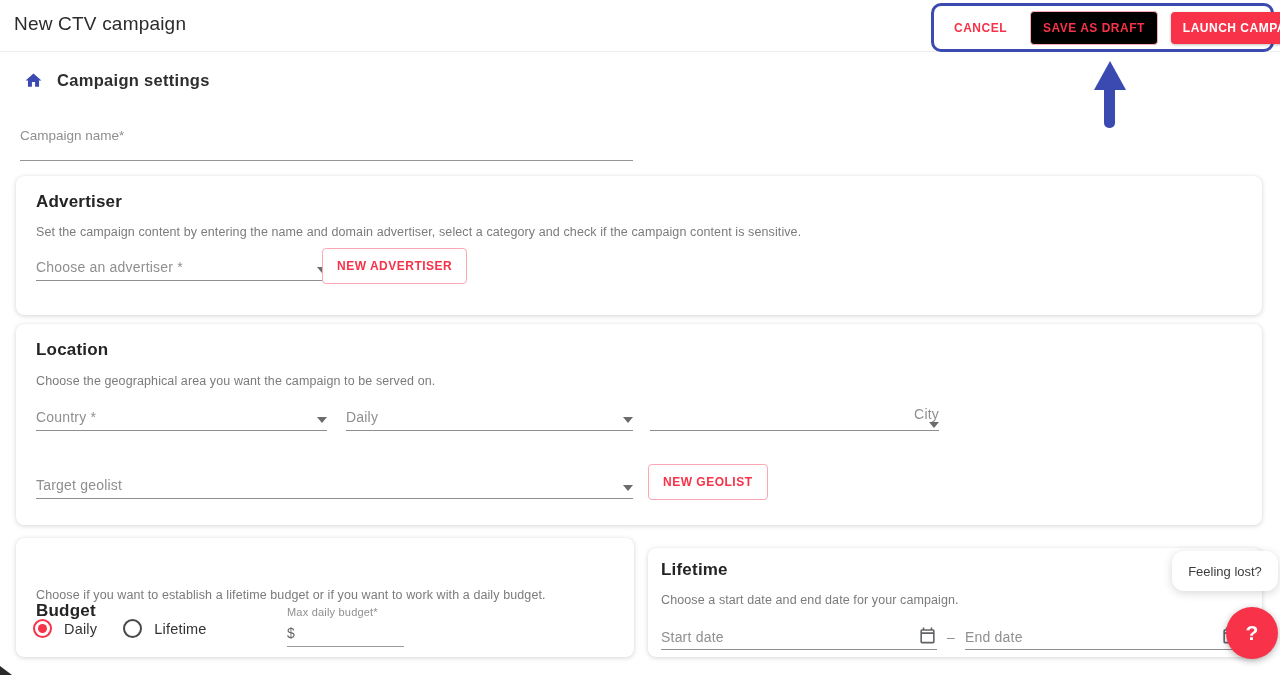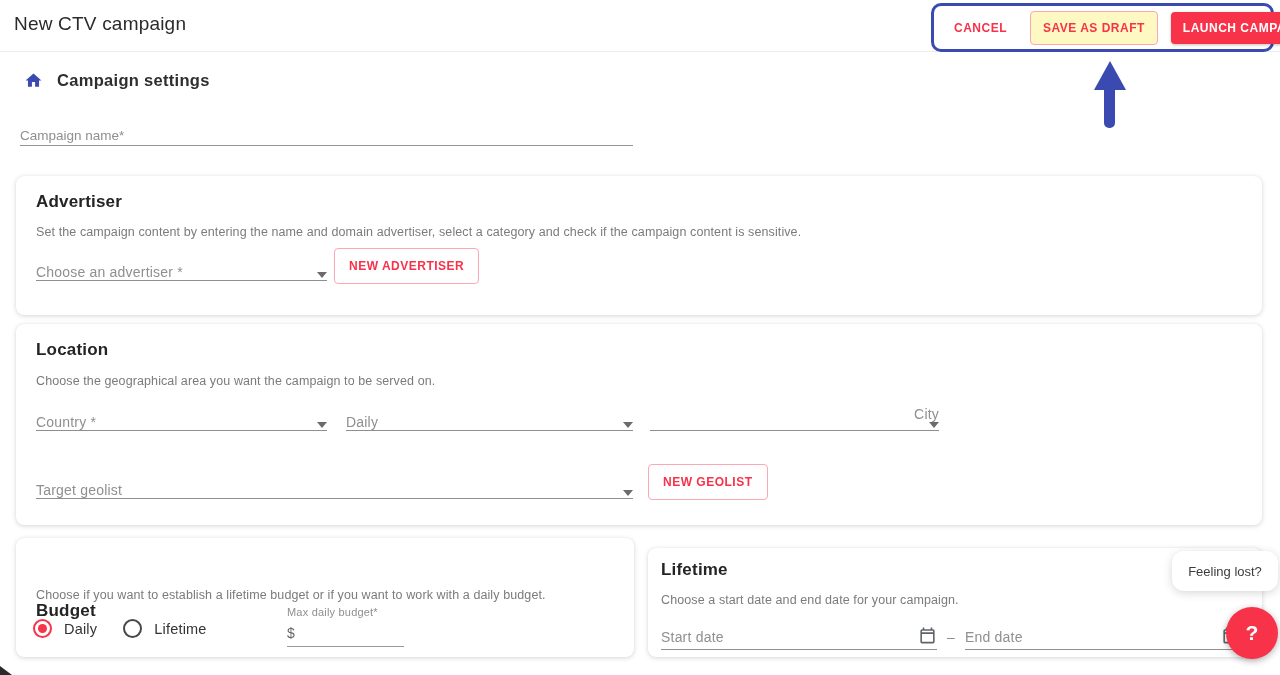--- a/index.html
+++ b/index.html
@@ -13,55 +13,55 @@
   .header { position:absolute; top:0; left:0; width:1280px; height:52px; background:#fff; border-bottom:1px solid #ececec; }
   .page-title { position:absolute; left:14px; top:13px; font-size:19px; font-weight:500; color:#2b2b2b; letter-spacing:.2px; }
 
   .actions-box {
     position:absolute; left:931px; top:3px; width:343px; height:49px; z-index:6;
     border:3px solid #3a4ab0; border-radius:10px; background:#fff;
     display:flex; align-items:center; gap:13px; padding:0 10px;
   }
   .btn { font-size:12px; font-weight:700; letter-spacing:.5px; border:none; background:none; cursor:pointer; font-family:inherit; white-space:nowrap; }
   .btn-text { color:#f73249; padding:8px 10px; }
-  .btn-outline { color:#f73249; border:1px solid #fba8b4; border-radius:4px; padding:9px 12px; background:#fef9c3; }
+  .btn-outline { color:#f73249; border:1px solid #fba8b4; border-radius:4px; padding:9px 12px; background:#000000; }
   .btn-filled { color:#fff; background:#f73249; border-radius:4px; padding:9px 12px; box-shadow:0 1px 3px rgba(0,0,0,.25); }
 
   .arrow-head { position:absolute; left:1094px; top:61px; width:0; height:0; z-index:6;
     border-left:16px solid transparent; border-right:16px solid transparent; border-bottom:29px solid #3a4ab0; }
   .arrow-stem { position:absolute; left:1104px; top:85px; width:11px; height:43px; background:#3a4ab0; border-radius:5px; z-index:6; }
 
   
   .breadcrumb { position:absolute; left:24px; top:71px; display:flex; align-items:center; gap:14px; }
   .breadcrumb svg { width:19px; height:19px; display:block; }
   .breadcrumb-label { font-size:16.5px; font-weight:600; color:#2e2e2e; letter-spacing:.3px; }
 
   
   .campaign-name-wrap { position:absolute; left:20px; top:124px; width:613px; }
   .campaign-name-wrap input {
     width:100%; border:none; border-bottom:1px solid #949494; outline:none;
-    font-family:inherit; font-size:13.5px; color:#be185d; padding:4px 0 2px;
+    font-family:inherit; font-size:13.5px; color:#be185d; padding:4px 0 17px;
     background:transparent;
   }
   .campaign-name-wrap input::placeholder { color:#8f8f8f; }
 
   
   .card { position:absolute; background:#fff; border-radius:8px;
     box-shadow:0 1px 5px rgba(0,0,0,.16), 0 0 1px rgba(0,0,0,.08); }
   .card h2 { position:absolute; font-size:17px; font-weight:600; color:#242424; letter-spacing:.2px; }
   .card .desc { position:absolute; font-size:12.5px; color:#7b7b7b; letter-spacing:.1px; }
 
   #card-advertiser { left:16px; top:176px; width:1246px; height:139px; }
   #card-location   { left:16px; top:324px; width:1246px; height:201px; }
   #card-budget     { left:16px; top:538px; width:618px;  height:119px; }
   #card-lifetime   { left:648px; top:548px; width:614px; height:109px; }
 
   
   .select-field { position:absolute; height:25px; border-bottom:1px solid #8f8f8f;
-    display:flex; align-items:flex-end; justify-content:space-between; cursor:pointer; }
+    display:flex; align-items:flex-end; justify-content:space-between; padding-bottom:5px; cursor:pointer; }
   .select-field .sel-label { font-size:14px; color:#8f8f8f; letter-spacing:.2px; }
   .caret { width:0; height:0; border-left:5px solid transparent; border-right:5px solid transparent;
     border-top:6px solid #6b6b6b; margin-bottom:2px; }
 
   .btn-outline-lg { position:absolute; color:#f73249; border:1px solid #fba8b4; border-radius:4px;
     background:#fff; font-size:12px; font-weight:700; letter-spacing:.5px; padding:10px 14px;
     cursor:pointer; font-family:inherit; white-space:nowrap; }
 
   
   .radio-row { position:absolute; display:flex; align-items:center; }
@@ -127,21 +127,21 @@
     <input type="text" placeholder="Campaign name*" style="">
   </div>
 
   <div class="card" id="card-advertiser">
     <h2 style="left:20px; top:16px;">Advertiser</h2>
     <div class="desc" style="left:20px; top:49px;">Set the campaign content by entering the name and domain advertiser, select a category and check if the campaign content is sensitive.</div>
     <div class="select-field" style="left:20px; top:80px; width:291px;">
       <span class="sel-label">Choose an advertiser *</span>
       <span class="caret"></span>
     </div>
-    <button class="btn-outline-lg" style="left:318px; top:72px;">NEW ADVERTISER</button>
+    <button class="btn-outline-lg" style="left:306px; top:72px;">NEW ADVERTISER</button>
   </div>
 
   <div class="card" id="card-location">
     <h2 style="left:20px; top:16px;">Location</h2>
     <div class="desc" style="left:20px; top:50px;">Choose the geographical area you want the campaign to be served on.</div>
 
     <div class="select-field" style="left:20px; top:82px; width:291px;">
       <span class="sel-label">Country *</span>
       <span class="caret"></span>
     </div>

